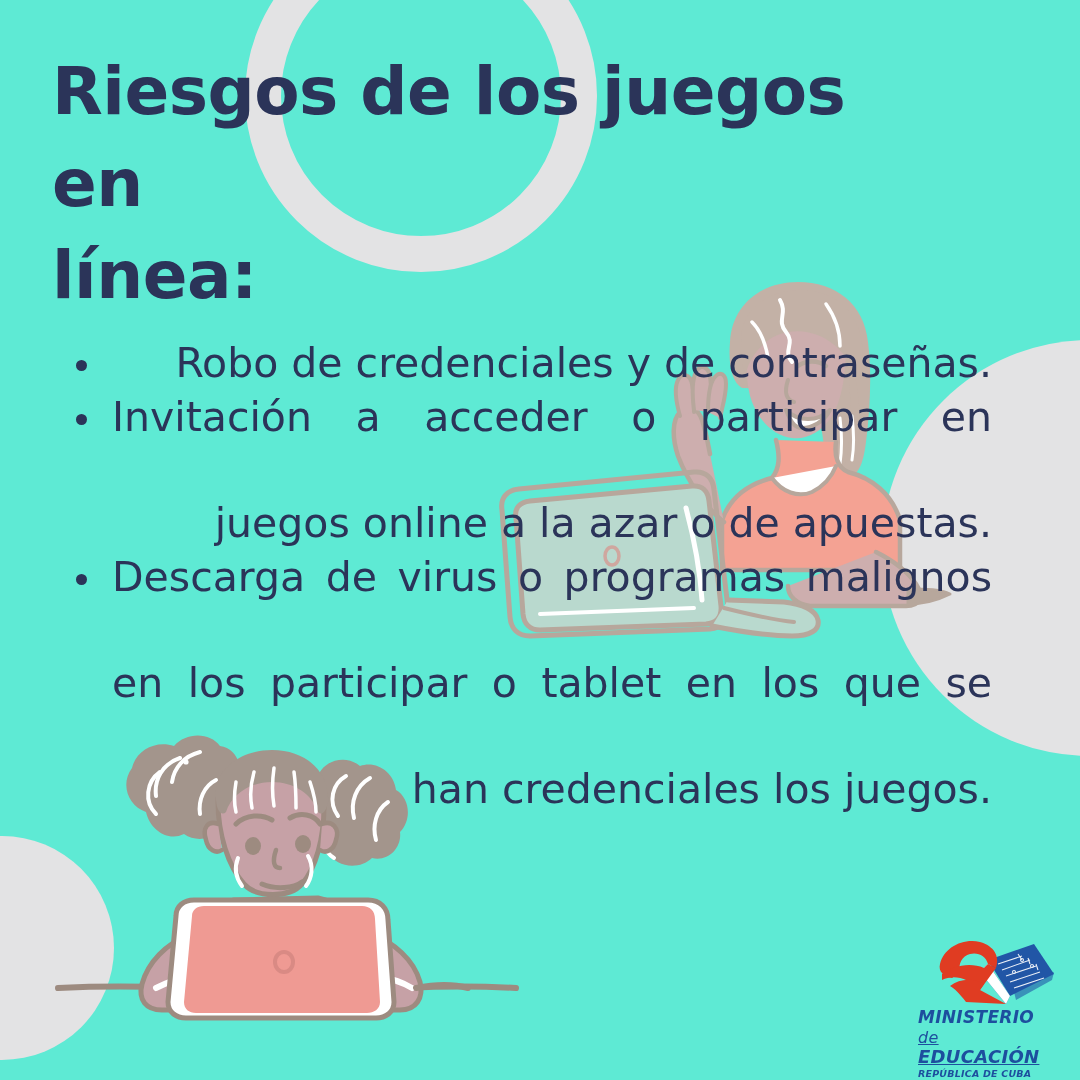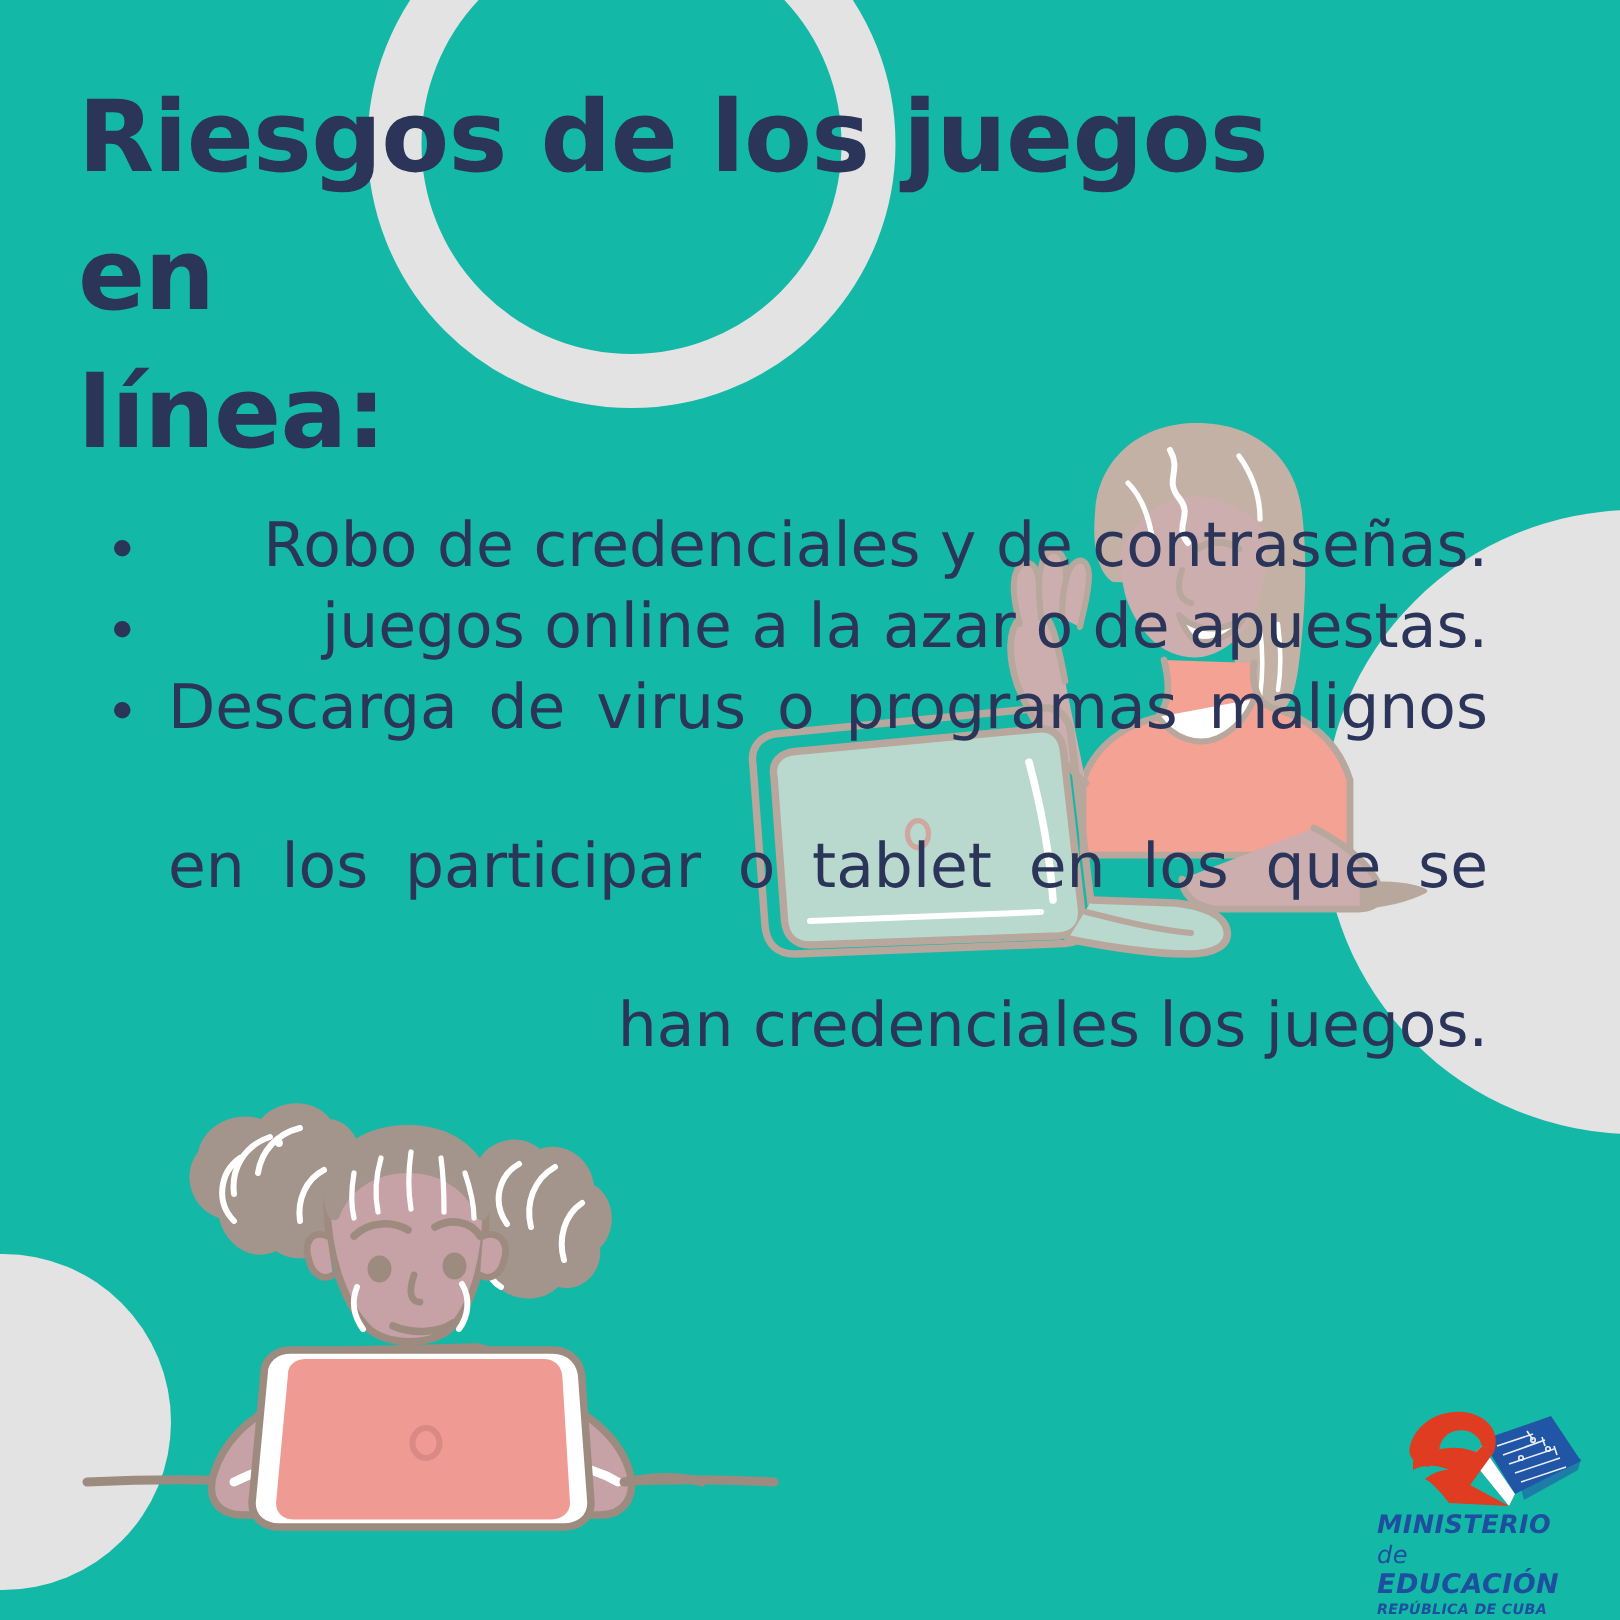--- a/index.html
+++ b/index.html
@@ -4,21 +4,21 @@
 <style>
   html, body {
     margin: 0;
     padding: 0;
     background: #ffffff;
   }
   #poster {
     position: relative;
     width: 1080px;
     height: 1080px;
-    background: #14b8a6;
+    background: #5eead4;
     overflow: hidden;
     font-family: "Liberation Sans", sans-serif;
   }
 
   
   .bg-layer {
     position: absolute;
     inset: 0;
     width: 1080px;
     height: 1080px;
@@ -122,21 +122,21 @@
   }
   .logo-line {
     color: #1d4f9e;
     font-family: "DejaVu Sans", sans-serif;
     font-style: italic;
     font-weight: bold;
     letter-spacing: 0.3px;
     line-height: 1.12;
   }
   #logo-ministerio { font-size: 17px; }
-  #logo-educacion  { font-size: 18px; }
+  #logo-educacion  { font-size: 18px; text-decoration: underline; }
   #logo-educacion .de {
     font-weight: normal;
     font-size: 16px;
   }
   #logo-republica {
     font-size: 9.5px;
     letter-spacing: 0.2px;
     margin-top: 2px;
   }
 </style>
@@ -302,20 +302,21 @@
   </svg>
 
   <h1 id="title">Riesgos de los juegos en
 línea:</h1>
 
   <ul id="bullets">
     <li>
       <span class="lastline">Robo de credenciales y de contraseñas.</span>
     </li>
     <li>
+      <span class="justline">Invitación a acceder o participar en</span>
       <span class="lastline">juegos online a la azar o de apuestas.</span>
     </li>
     <li>
       <span class="justline">Descarga de virus o programas malignos</span>
       <span class="justline">en los participar o tablet en los que se</span>
       <span class="lastline">han credenciales los juegos.</span>
     </li>
   </ul>
 
   <div id="logo">

